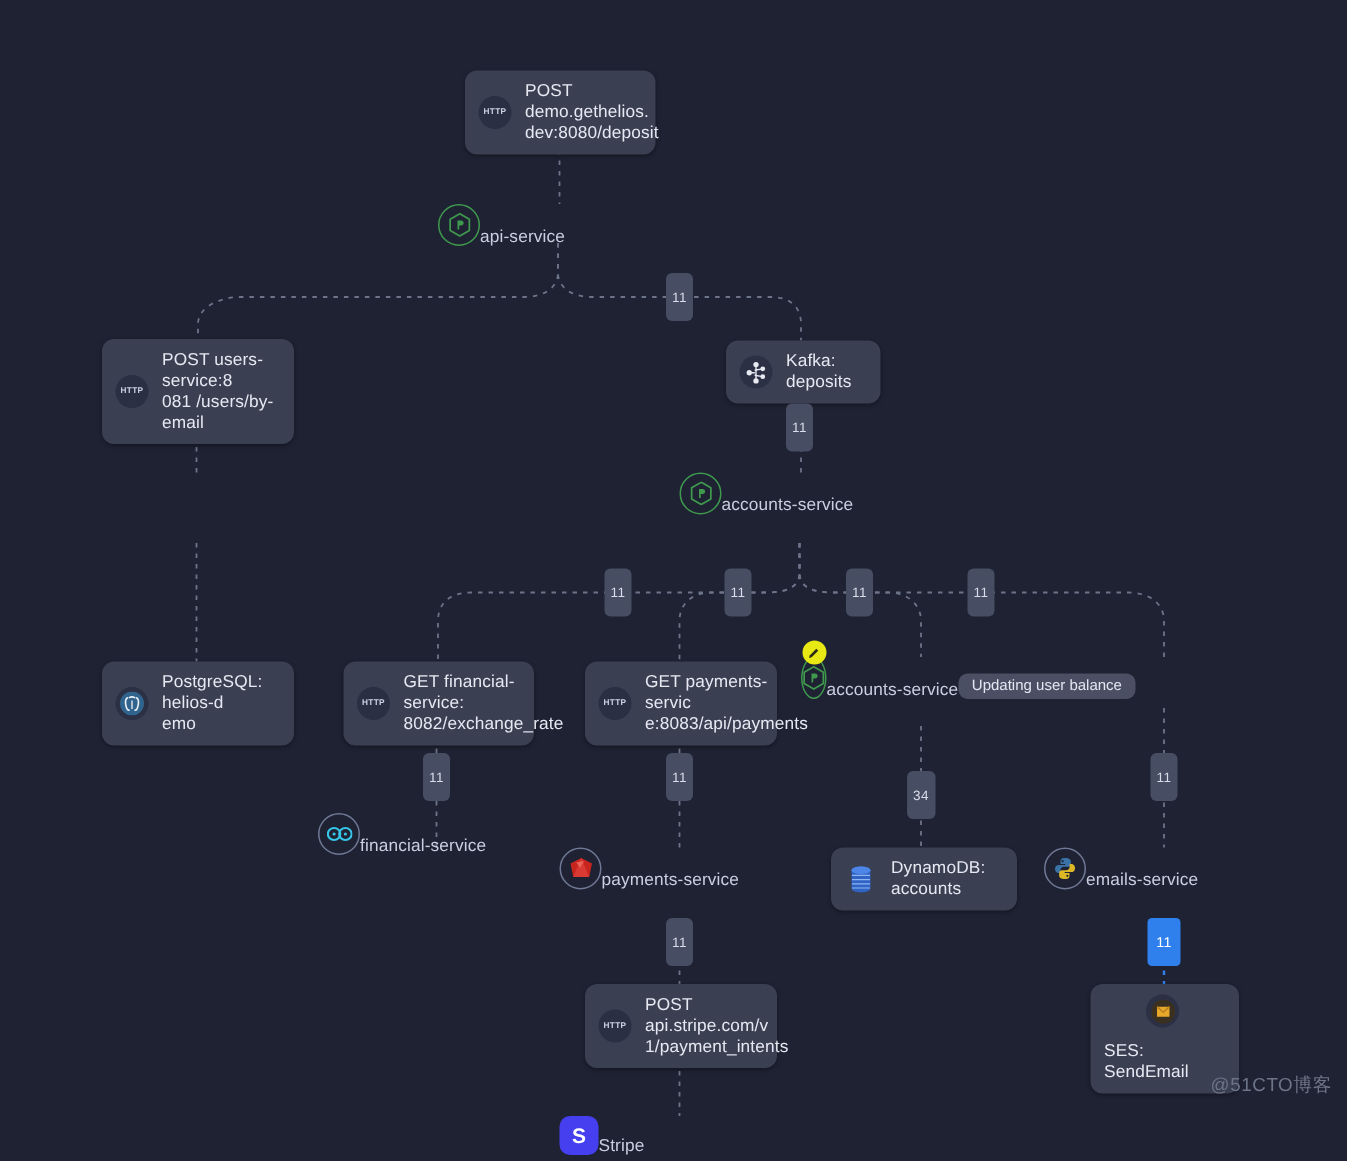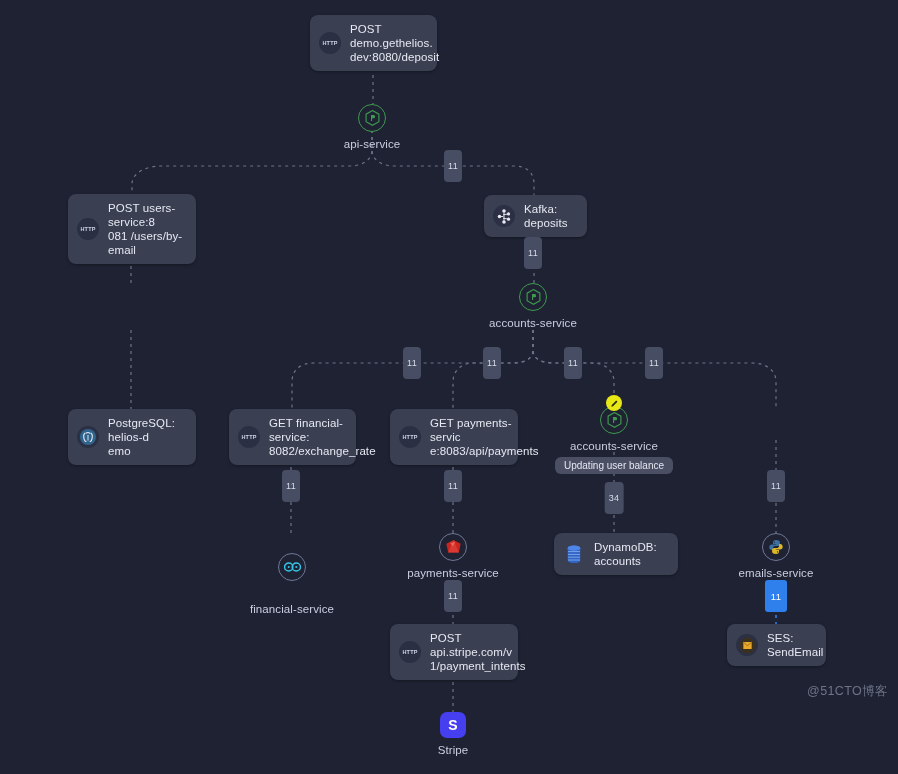--- a/index.html
+++ b/index.html
@@ -14,20 +14,21 @@
     overflow: hidden;
     font-family: "Liberation Sans", sans-serif;
     background: #1e2233;
     color: #d7dbe8;
   }
   #canvas {
     position: absolute;
     inset: 0;
     width: 898px;
     height: 706px;
+    margin-top: 32px;
   }
   #edges {
     position: absolute;
     left: 0;
     top: 0;
     width: 898px;
     height: 774px;
     pointer-events: none;
   }
 
@@ -71,22 +72,21 @@
     letter-spacing: 0.2px;
   }
   .bicon.plain {
     background: transparent;
   }
 
   
   .svcnode {
     position: absolute;
     display: flex;
-    flex-direction: column;
-    align-items: center;
+    align-items: flex-end;
     width: 160px;
     margin-left: -80px;
   }
   .svccircle {
     width: 26px;
     height: 26px;
     border-radius: 50%;
     border: 1.4px solid #6f7895;
     display: flex;
     align-items: center;
@@ -286,21 +286,21 @@
       <svg width="15" height="16" viewBox="0 0 16 18">
         <path d="M8 0.6 L15.2 4.7 L15.2 13.1 L8 17.2 L0.8 13.1 L0.8 4.7 Z" fill="none" stroke="#3f9a4e" stroke-width="1.3"></path>
         <path d="M6.3 5.6 L8.9 5.6 C10.2 5.6 10.9 6.3 10.9 7.5 C10.9 8.7 10.2 9.4 8.9 9.4 L7.6 9.4 L7.6 12.4 L6.3 12.4 Z" fill="#3f9a4e"></path>
       </svg>
     </div>
     <div class="svcname">accounts-service</div>
     <div class="svcstatus">Updating user balance</div>
   </div>
 
 
-  <div class="svcnode" style="left:292px; top:553px;gap:16px;">
+  <div class="svcnode" style="left:292px; top:510px;">
     <div class="svccircle">
       <svg width="17" height="10" viewBox="0 0 18 10">
         <ellipse cx="5" cy="5" rx="4.4" ry="4.2" fill="none" stroke="#35c6e8" stroke-width="1.5"></ellipse>
         <ellipse cx="13" cy="5" rx="4.4" ry="4.2" fill="none" stroke="#35c6e8" stroke-width="1.5"></ellipse>
         <circle cx="5" cy="5" r="1.1" fill="#35c6e8"></circle>
         <circle cx="13" cy="5" r="1.1" fill="#35c6e8"></circle>
       </svg>
     </div>
     <div class="svcname">financial-service</div>
   </div>
@@ -339,21 +339,21 @@
     </div>
     <div class="svcname">emails-service</div>
   </div>
 
   <div class="boxnode" style="left:390px; top:624px; width:128px;">
     <span class="bicon http">HTTP</span>
     <span class="blabel">POST api.stripe.com/v
 1/payment_intents</span>
   </div>
 
-  <div class="boxnode" style="left:727px; top:624px; width:99px;">
+  <div class="boxnode" style="left:727px; top:624px; width:99px;flex-direction:column;">
     <span class="bicon">
       <svg width="17" height="17" viewBox="0 0 18 18">
         <circle cx="9" cy="9" r="8.4" fill="#3a3020"></circle>
         <path d="M4.6 5.4 L13.4 5.4 L13.4 12.6 L4.6 12.6 Z" fill="#e8a82c"></path>
         <path d="M4.6 5.4 L9 9.4 L13.4 5.4" fill="none" stroke="#b8821c" stroke-width="1.1"></path>
       </svg>
     </span>
     <span class="blabel">SES:  SendEmail</span>
   </div>
 

